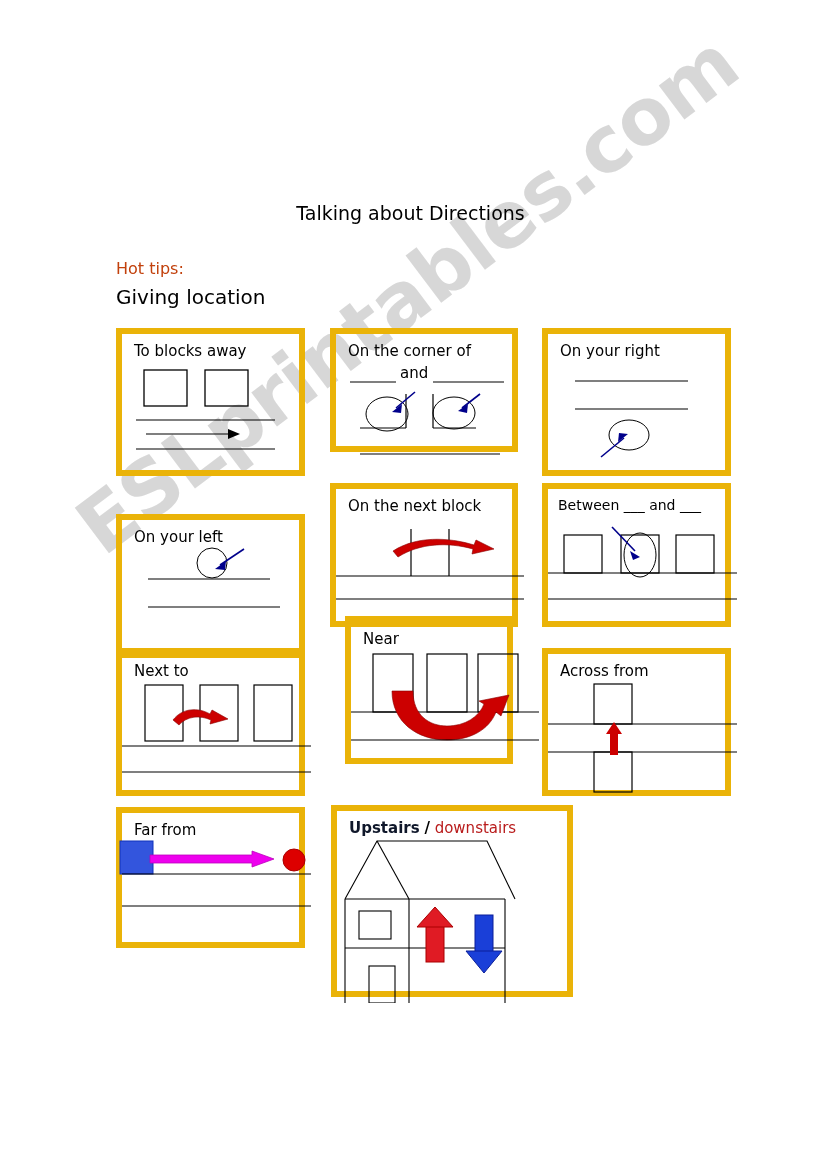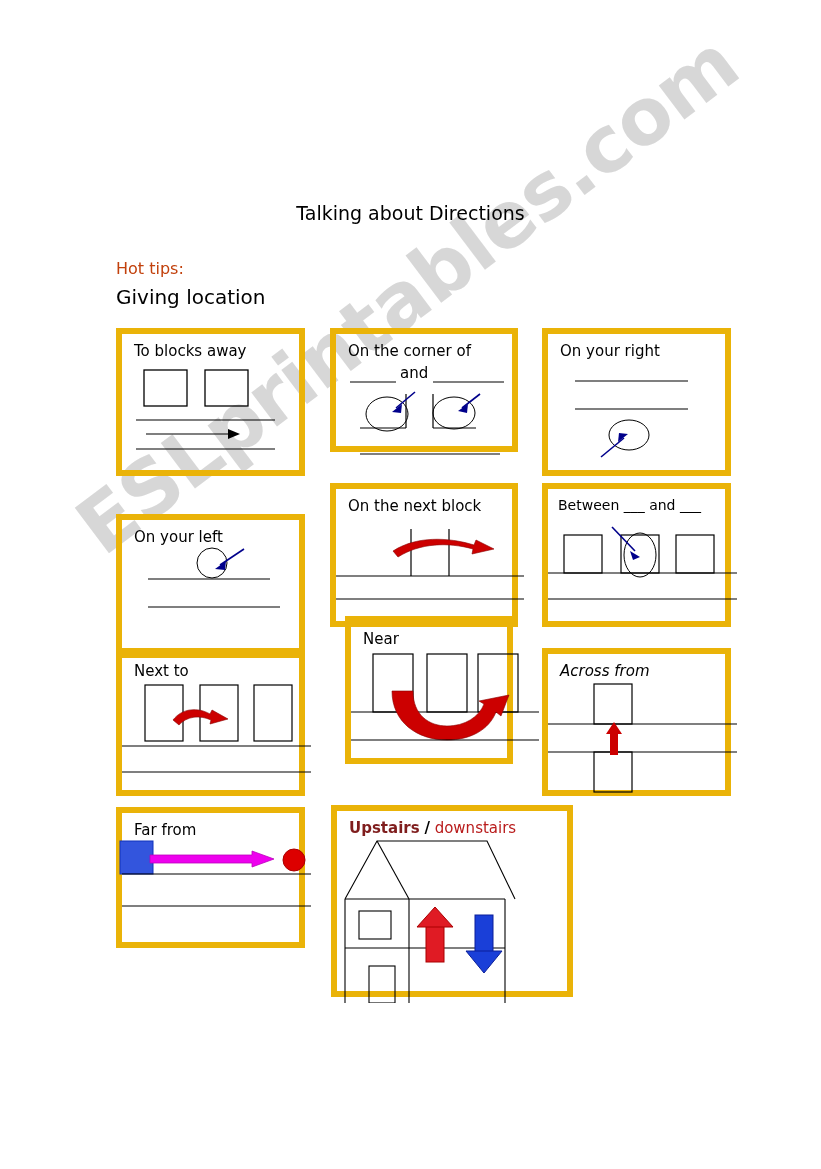--- a/index.html
+++ b/index.html
@@ -87,21 +87,21 @@
     font-size: 15px;
     color: #000000;
     white-space: nowrap;
   }
   .card svg {
     position: absolute;
     left: 0;
     top: 0;
     display: block;
   }
-  .title-up { color: #7f1d1d; font-weight: bold; }
+  .title-up { color: #0f172a; font-weight: bold; }
   .title-slash { color: #000000; font-weight: bold; }
   .title-down { color: #b91c1c; font-weight: normal; }
 </style>
 </head>
 <body>
 
 <div id="page">
 
   <div id="watermark">
     <div class="wm-text">ESLprintables.com</div>
@@ -220,21 +220,21 @@
       <rect x="127" y="32" width="40" height="58" fill="none" stroke="#000" stroke-width="1.2"></rect>
       <line x1="0" y1="90" x2="188" y2="90" stroke="#000" stroke-width="1.2"></line>
 
       <path d="M 41,69 L 62,69 C 62,93 78,104 96,104 C 114,104 128,95 133,82
                L 128,79 L 158,73 L 150,94 L 145,90 C 138,108 119,118 96,118
                C 66,118 41,100 41,69 Z" fill="#cc0000" stroke="#880000" stroke-width="0.6"></path>
       <line x1="0" y1="118" x2="188" y2="118" stroke="#000" stroke-width="1.2"></line>
     </svg>
   </div>
 
-  <div class="card" style="left:542px; top:648px; width:189px; height:148px;font-style:italic;">
+  <div class="card" style="left:542px; top:648px; width:189px; height:148px;">
     <div class="card-title">Across from</div>
     <svg width="189" height="148" viewBox="0 0 189 148">
       <rect x="46" y="30" width="38" height="40" fill="none" stroke="#000" stroke-width="1.2"></rect>
       <line x1="0" y1="70" x2="189" y2="70" stroke="#000" stroke-width="1.2"></line>
       <line x1="0" y1="98" x2="189" y2="98" stroke="#000" stroke-width="1.2"></line>
       <rect x="46" y="98" width="38" height="40" fill="none" stroke="#000" stroke-width="1.2"></rect>
 
       <rect x="62" y="77" width="8" height="24" fill="#cc0000"></rect>
       <polygon points="66,68 74,80 58,80" fill="#cc0000"></polygon>
     </svg>

